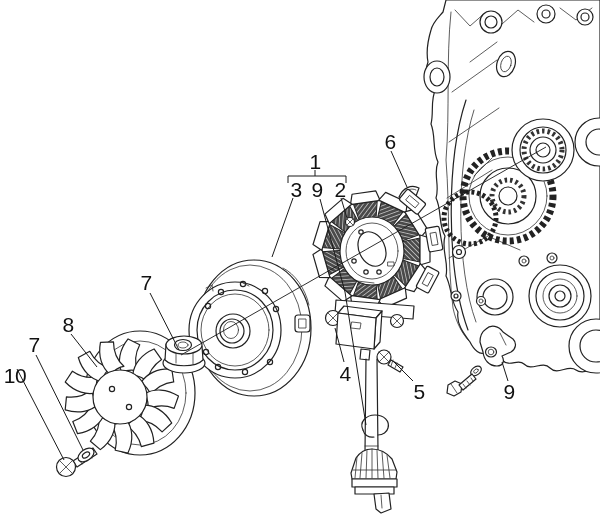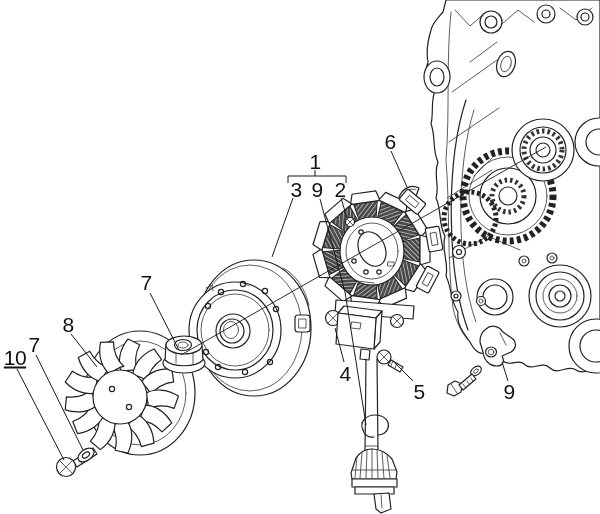--- a/index.html
+++ b/index.html
@@ -286,19 +286,19 @@
   </g>
 </svg>
 
 <div class="callout" style="left:315px;top:161px;">1</div>
 <div class="callout" style="left:296px;top:189px;">3</div>
 <div class="callout" style="left:317px;top:189px;">9</div>
 <div class="callout" style="left:340px;top:189px;">2</div>
 <div class="callout" style="left:390px;top:141px;">6</div>
 <div class="callout" style="left:146px;top:282px;">7</div>
 <div class="callout" style="left:68px;top:324px;">8</div>
-<div class="callout" style="left:15px;top:357px;text-decoration:underline;">10</div>
+<div class="callout" style="left:15px;top:375px;">10</div>
 <div class="callout" style="left:34px;top:344px;">7</div>
 <div class="callout" style="left:345px;top:373px;">4</div>
 <div class="callout" style="left:419px;top:391px;">5</div>
 <div class="callout" style="left:509px;top:391px;">9</div>
 
 </div>
 
 </body></html>

